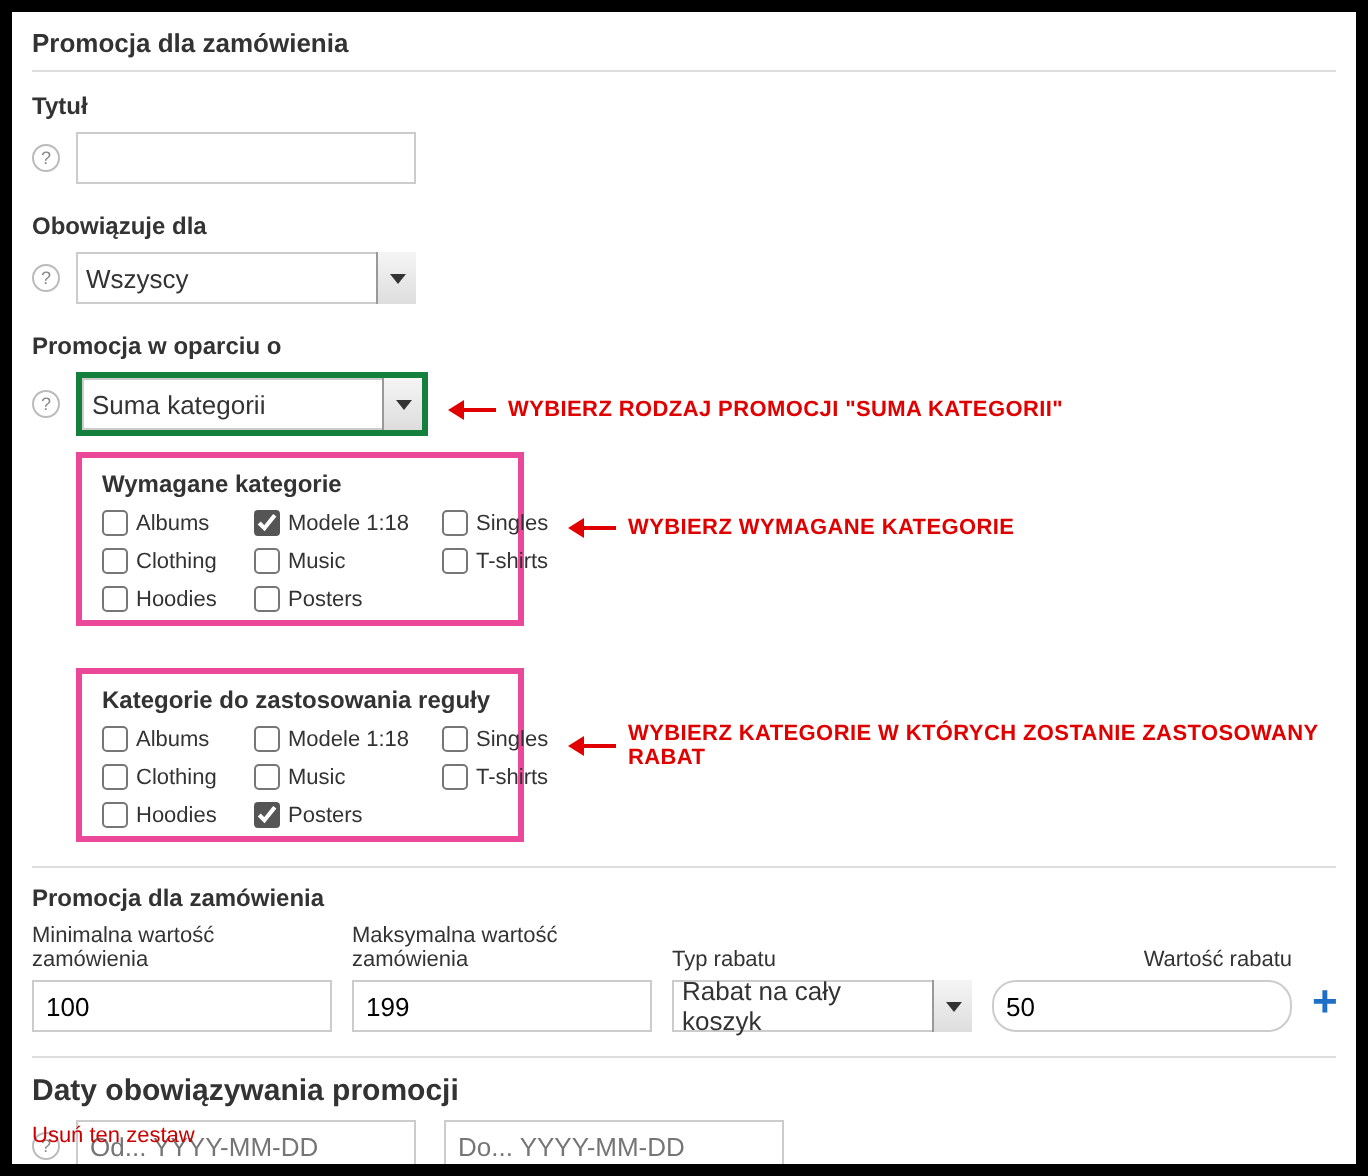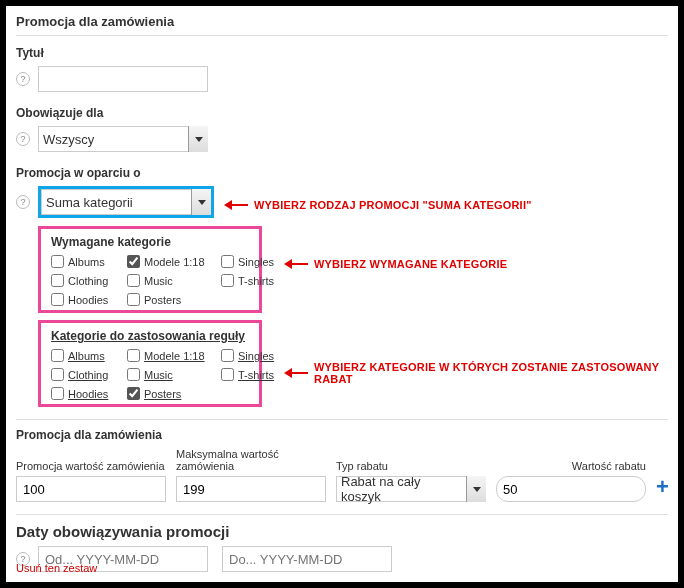--- a/index.html
+++ b/index.html
@@ -7,21 +7,21 @@
   .page { background: #ffffff; width: 672px; height: 576px; padding: 0 10px 10px 10px; overflow: hidden; position: relative; }
   .section-head { font-weight: bold; font-size: 13px; padding: 8px 0 6px 0; border-bottom: 1px solid #ddd; margin-bottom: 10px; }
   .field-row { display: flex; align-items: center; margin-bottom: 14px; }
   .label { font-weight: bold; font-size: 12px; margin-bottom: 6px; display: block; }
   .help { width: 14px; height: 14px; border: 1px solid #bbb; border-radius: 50%; font-size: 9px; color: #888; display: inline-flex; align-items: center; justify-content: center; margin-right: 8px; flex-shrink: 0; }
   .text-input { height: 26px; padding: 2px 6px; border: 1px solid #ccc; font-size: 13px; }
   .select { height: 26px; padding: 2px 4px; border: 1px solid #ccc; font-size: 13px; background: #fff; -webkit-appearance: none; appearance: none; position: relative; display:flex; align-items:center; }
   .select-wrap { position: relative; display: inline-block; }
   .select-btn { position:absolute; right:0; top:0; width:20px; height:26px; border-left:1px solid #999; background:linear-gradient(#f5f5f5,#ddd); display:flex; align-items:center; justify-content:center; pointer-events:none; }
   .select-btn::after { content:""; border-left:4px solid transparent; border-right:4px solid transparent; border-top:5px solid #333; }
-  .red-box { border: 3px solid #0ea5e9; padding: 4px; }
+  .red-box { border: 3px solid #15803d; padding: 4px; }
   .cat-box { border: 3px solid #ec4899; margin-left: 22px; margin-top: 8px; padding: 6px 10px 4px 10px; width: 224px; }
   .cat-title { font-weight: bold; font-size: 12px; margin-bottom: 6px; }
   .cat-grid { display: grid; grid-template-columns: 72px 90px 60px; gap: 6px 4px; font-size: 11px; }
   .chk-item { display: flex; align-items: center; white-space: nowrap; }
   .chk { width: 13px; height: 13px; margin-right: 4px; accent-color: #555; }
   .callout { position: absolute; display: flex; align-items: center; color: #e00000; font-weight: bold; font-size: 11px; letter-spacing: 0.2px; }
   .arrow { width: 22px; height: 2px; background: #e00000; position: relative; margin-right: 6px; flex-shrink: 0; }
   .arrow::before { content:""; position:absolute; left:-2px; top:-4px; border-right:8px solid #e00000; border-top:5px solid transparent; border-bottom:5px solid transparent; }
   .thin-divider { border-top: 1px solid #ddd; margin: 10px 0 8px 0; }
   .cols { display: flex; gap: 10px; align-items:flex-end; }
@@ -104,21 +104,21 @@
             <input type="checkbox" class="chk" style="">
             <span>Hoodies</span>
           </label>
           <label class="chk-item">
             <input type="checkbox" class="chk" style="">
             <span>Posters</span>
           </label>
         </div>
     </div>
 
-    <div class="cat-box" style="margin-top:7px;text-decoration:underline;">
+    <div class="cat-box" style="margin-top:21px;">
       <div class="cat-title">Kategorie do zastosowania reguły</div>
       <div class="cat-grid" id="apply-grid">
           <label class="chk-item">
             <input type="checkbox" class="chk" style="">
             <span>Albums</span>
           </label>
           <label class="chk-item">
             <input type="checkbox" class="chk" style="">
             <span>Modele 1:18</span>
           </label>
@@ -162,21 +162,21 @@
     <div class="arrow"></div>
     <span>WYBIERZ KATEGORIE W KTÓRYCH ZOSTANIE ZASTOSOWANY RABAT</span>
   </div>
 
   <div class="thin-divider"></div>
 
   <div class="block">
     <span class="label" style="font-size:12px;">Promocja dla zamówienia</span>
     <div class="cols" style="margin-top:6px;">
       <div class="col" style="width:150px;">
-        <span class="label">Promocja wartość zamówienia</span>
+        <span class="label">Minimalna wartość zamówienia</span>
         <input class="text-input" style="width: 150px;" value="100">
       </div>
       <div class="col" style="width:150px;">
         <span class="label">Maksymalna wartość zamówienia</span>
         <input class="text-input" style="width: 150px;" value="199">
       </div>
       <div class="col" style="width:150px;">
         <span class="label">Typ rabatu</span>
         <div class="select-wrap">
           <div class="select" style="width:150px; padding-right:24px;">

